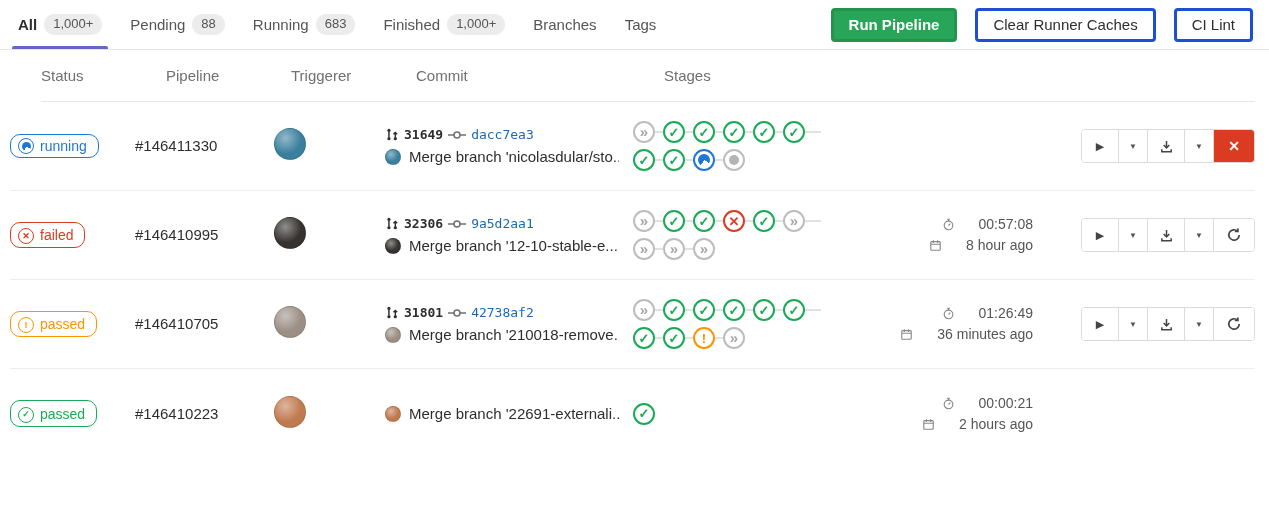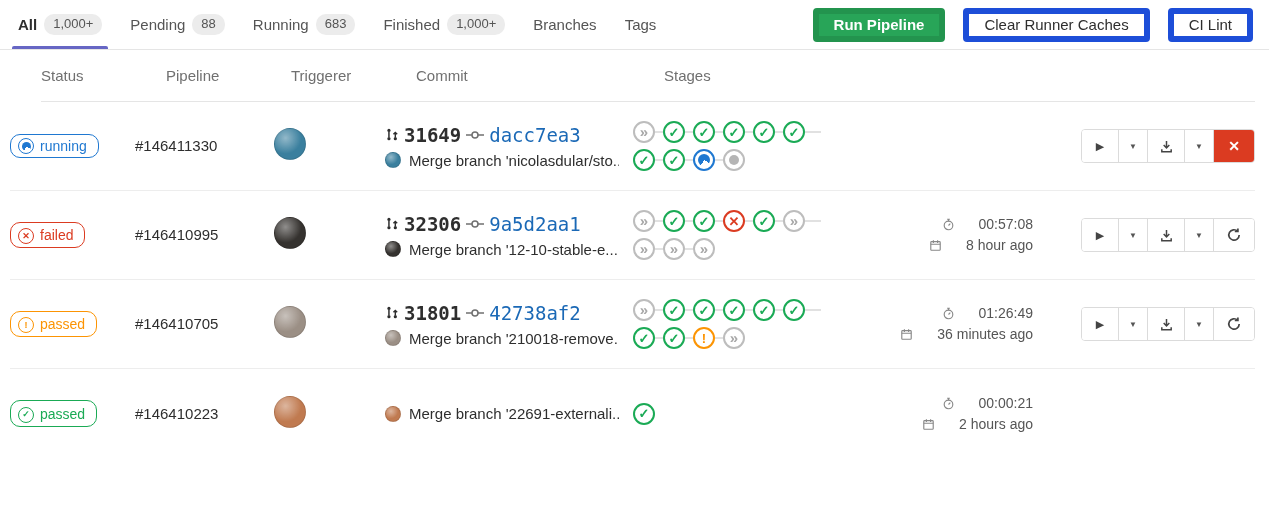--- a/index.html
+++ b/index.html
@@ -12,21 +12,21 @@
   .tabs { display:flex; align-items:stretch; height:100%; gap:28px; }
   .tab { display:flex; align-items:center; gap:7px; font-size:15px; color:#555;
          cursor:pointer; position:relative; text-decoration:none; }
   .tab.active { color:#2e2e2e; font-weight:bold; }
   .tab.active::after { content:""; position:absolute; left:-6px; right:-6px; bottom:0;
          height:3px; background:var(--accent-tab,#6666c4); border-radius:2px 2px 0 0; }
   .pill { background:#ececec; color:#555; font-size:13px; font-weight:normal;
           border-radius:10px; padding:2px 9px; line-height:1.3; }
   .top-actions { display:flex; gap:18px; }
   .btn { font-family:inherit; font-size:15px; padding:0 15px; height:34px; border-radius:4px;
-         border:6px solid #1d4ed8; background:#fff; color:#2e2e2e; cursor:pointer; }
+         border:3px solid #1d4ed8; background:#fff; color:#2e2e2e; cursor:pointer; }
   .btn-green { background:var(--run-bg,#28a558); border-color:#23944e; color:#fff; font-weight:bold; }
 
   
   .filter-bar { background:#fafafa; border-bottom:1px solid #eee; padding:16px; display:flex; }
   .filter-bar input { flex:1; height:34px; border:1px solid #dfdfdf; border-radius:4px 0 0 4px;
          padding:0 12px; font-size:15px; font-family:inherit; color:#2e2e2e; background:#fff; outline:none; }
   .filter-bar input::placeholder { color:#9e9e9e; }
   .search-btn { width:40px; height:34px; border:1px solid #dfdfdf; border-left:none;
          border-radius:0 4px 4px 0; background:#fdfdfd; cursor:pointer;
          display:flex; align-items:center; justify-content:center; }
@@ -68,21 +68,21 @@
 
   
   .pid { font-size:15px; color:#2e2e2e; text-decoration:none; cursor:pointer; }
   .avatar { width:32px; height:32px; border-radius:50%; display:inline-block; cursor:pointer;
             border:1px solid rgba(0,0,0,.1); }
   .avatar.mini { width:16px; height:16px; flex:none; }
   .triggerer-cell { padding-left:14px; }
 
   
   .commit-line1 { display:flex; align-items:center; gap:4px; margin-bottom:6px; }
-  .mono { font-family:"DejaVu Sans Mono","Liberation Mono",monospace; font-size:19px; }
+  .mono { font-family:"DejaVu Sans Mono","Liberation Mono",monospace; font-size:13px; }
   .ref { font-weight:bold; color:#2e2e2e; text-decoration:none; cursor:pointer; }
   .sha { color:var(--c-link,#1b69b6); text-decoration:none; cursor:pointer; }
   .commit-line2 { display:flex; align-items:center; gap:8px; }
   .msg { font-size:15px; color:#2e2e2e; text-decoration:none; cursor:pointer;
          white-space:nowrap; overflow:hidden; text-overflow:clip; max-width:210px; }
 
   
   .stages-cell { display:flex; flex-wrap:wrap; align-items:center; row-gap:6px; width:200px; }
   .connector { width:8px; height:2px; background:#e1e1e1; flex:none; }
   .stages-cell .ci-icon { cursor:pointer; }

